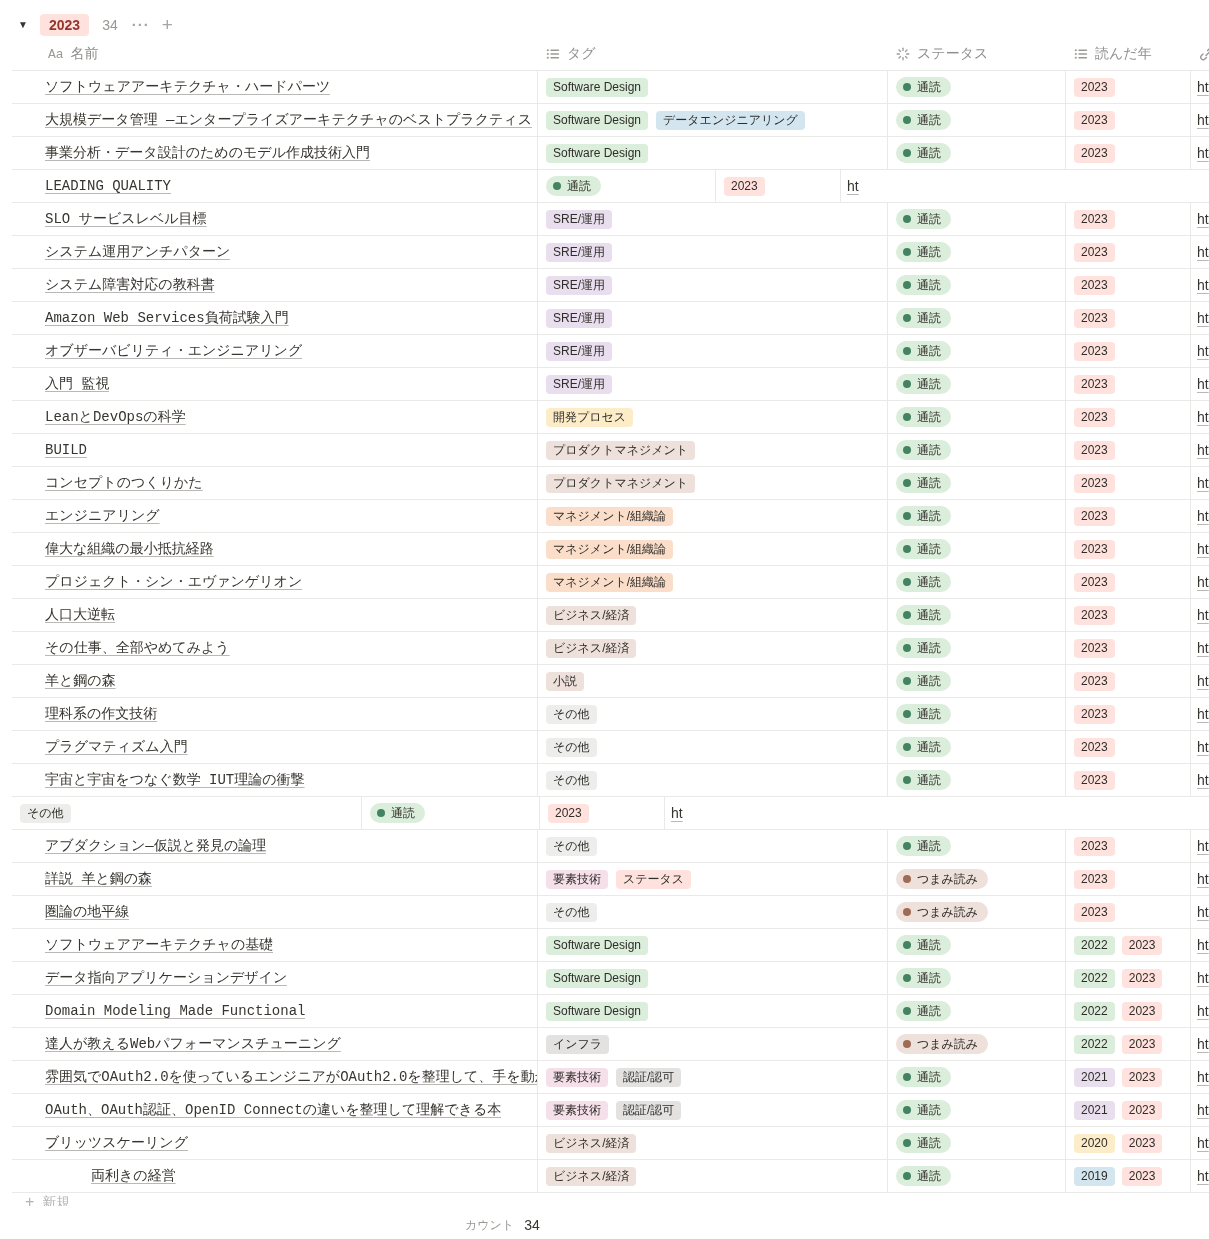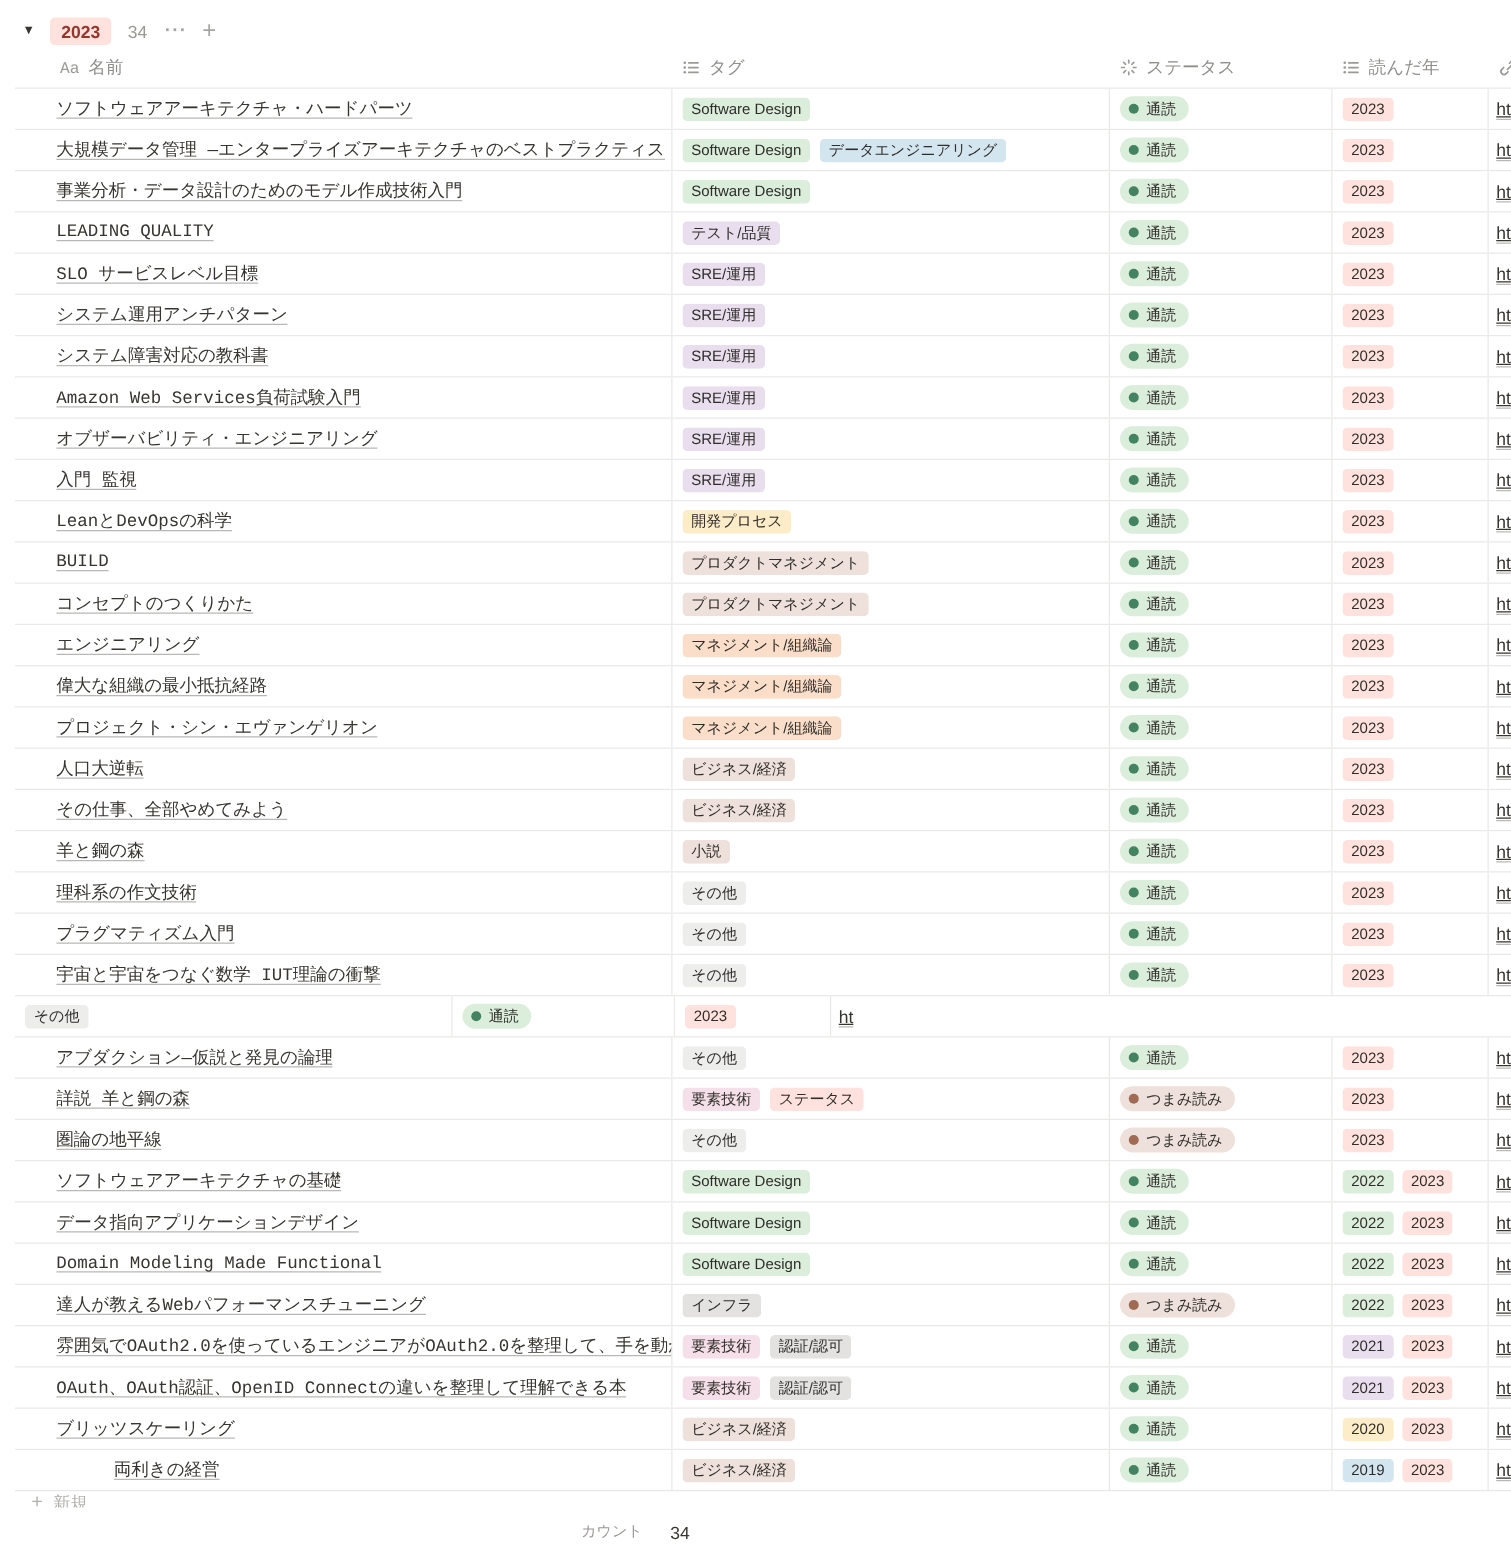--- a/index.html
+++ b/index.html
@@ -22,21 +22,21 @@
     color:#8F8E8B; font-size:14px; }
   .hcell { display:flex; align-items:center; gap:7px; height:100%; padding-left:8px; overflow:hidden; }
   .hcell.name { padding-left:36px; }
   .hicon { display:inline-flex; align-items:center; color:#9B9A97; flex:none; }
   .aa { font-size:13px; color:#9B9A97; }
 
   .col-name   { width:526px;font-family:Liberation Mono, monospace; }
   .col-tags   { width:350px; }
   .col-status { width:178px; }
   .col-year   { width:125px; }
-  .col-url    { flex:1;text-decoration:underline; }
+  .col-url    { flex:1; }
 
   .row { display:flex; height:33px; border-bottom:1px solid #E9E9E7; align-items:stretch; }
   .cell { display:flex; align-items:center; padding-left:8px; overflow:hidden; border-right:1px solid #E9E9E7; }
   .cell.name { padding-left:33px; }
   .cell.url  { border-right:none; padding-left:6px; }
 
   .title-link { font-size:14px; font-weight:500; color:#37352F; white-space:nowrap; overflow:hidden;
     text-decoration:underline; text-decoration-thickness:1px; text-decoration-color:rgba(55,53,47,.35);
     text-underline-offset:3px; cursor:pointer; }
 
@@ -54,21 +54,21 @@
     text-decoration:underline; text-decoration-thickness:1px; text-decoration-color:rgba(55,53,47,.35);
     text-underline-offset:3px; cursor:pointer; }
 
   
   .new-row { height:13px; overflow:hidden; margin-left:12px; display:flex; align-items:flex-start;
     color:#9A9893; font-size:14px; gap:8px; padding-left:13px; opacity:.75; cursor:pointer; }
   .new-row .plus { font-size:16px; line-height:18px; }
   .new-row .lbl { line-height:18px;text-align:right; }
 
   
-  .footer { position:absolute; left:465px; bottom:5px; display:flex; align-items:flex-end; gap:22px; cursor:pointer; }
+  .footer { position:absolute; left:465px; bottom:5px; display:flex; align-items:flex-start; gap:10px; cursor:pointer; }
   .footer .count-label { font-size:12px; color:#9A9893; }
   .footer .count-value { font-size:14px; color:#37352F; }
 
   svg { display:block; }
 </style>
 </head>
 <body>
 
 <div class="page">
 
@@ -222,25 +222,20 @@
             </div>
           </div>
           <div class="cell url col-url">
             <div class="url-text">ht</div>
           </div>
         </div>
         <div class="row">
           <div class="cell name col-name">
             <div class="title-link" style="display: inline;">LEADING QUALITY</div>
           </div>
-          <div class="cell col-tags">
-            <div class="tags-wrap">
-              <div class="pill" style="background: rgb(232, 222, 238);">テスト/品質</div>
-            </div>
-          </div>
           <div class="cell col-status">
             <div class="status-pill" style="background: rgb(219, 237, 219);">
               <div class="status-dot" style="background: rgb(68, 131, 97);"></div>
               <div class="" style="display: inline;">通読</div>
             </div>
           </div>
           <div class="cell col-year">
             <div class="years-wrap">
               <div class="pill" style="background: rgb(255, 226, 221);">2023</div>
             </div>

